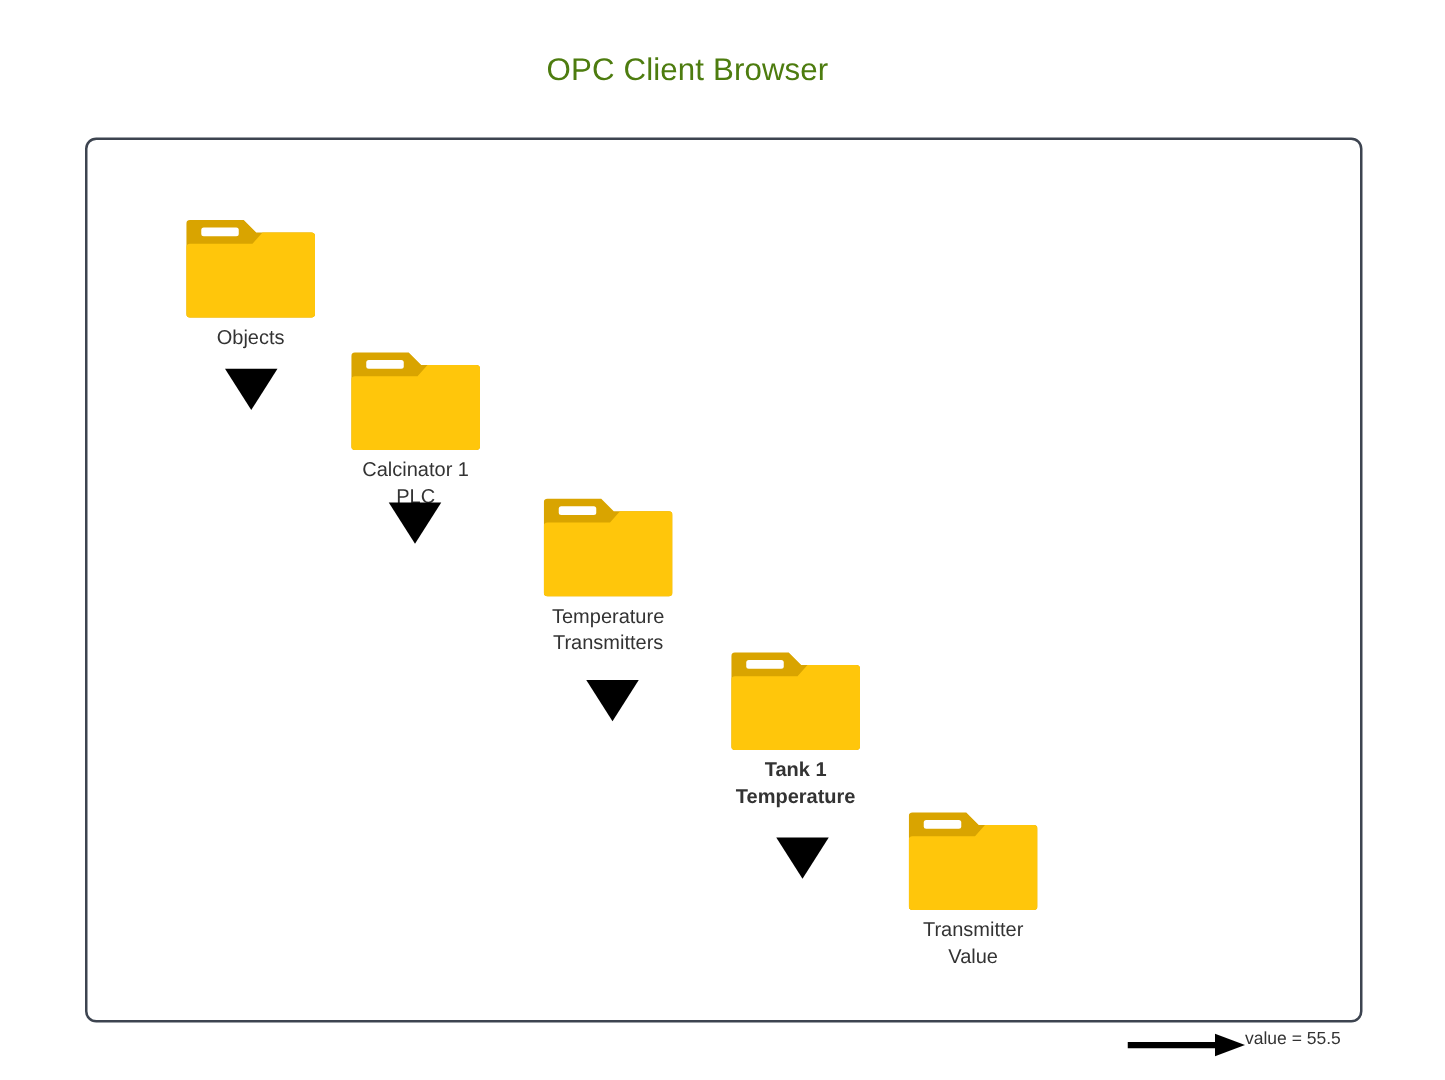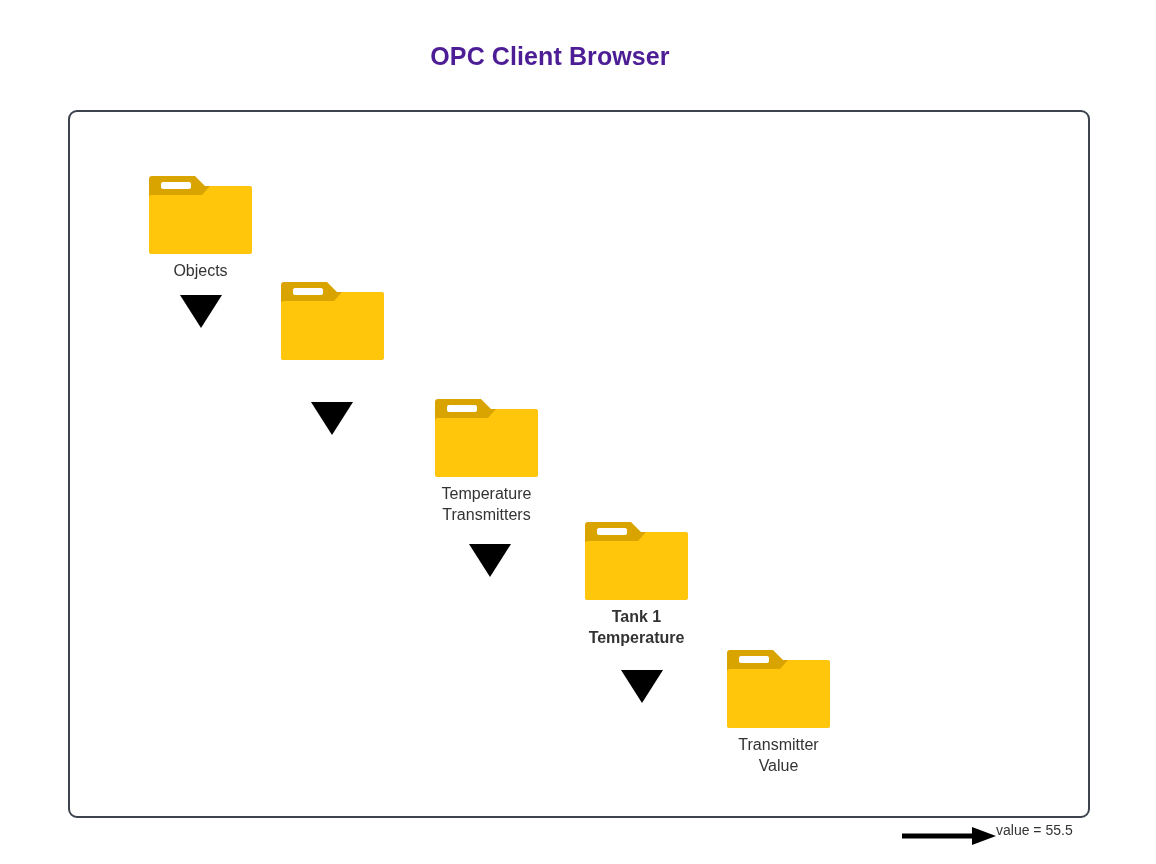--- a/index.html
+++ b/index.html
@@ -15,22 +15,22 @@
     overflow: hidden;
   }
 
   #diagram-title {
     position: absolute;
     left: 0;
     top: 42px;
     width: 1100px;
     text-align: center;
     font-size: 25px;
-    font-weight: bold;
-    color: #4c1d95;
+    font-weight: normal;
+    color: #4d7c0f;
     letter-spacing: 0.1px;
   }
 
   #diagram-frame {
     position: absolute;
     left: 68px;
     top: 110px;
     width: 1022px;
     height: 708px;
     border: 2px solid #3d4450;
@@ -106,20 +106,21 @@
   <div class="down-arrow" style="left:110px; top:183px;"></div>
 
   <div class="node" style="left:211px; top:164px; width:103px;">
     <span class="folder">
       <svg class="folder-svg" width="103" height="87" viewBox="0 0 103 87">
         <path d="M3,6 h43 l10,10 h44 a3,3 0 0 1 3,3 v62 a3,3 0 0 1 -3,3 h-97 a3,3 0 0 1 -3,-3 v-72 a3,3 0 0 1 3,-3 z" fill="#D9A400"></path>
         <rect x="12" y="12" width="30" height="7" rx="2" fill="#FFFFFF"></rect>
         <path d="M3,25 h50 l8,-9 h39 a3,3 0 0 1 3,3 v62 a3,3 0 0 1 -3,3 h-97 a3,3 0 0 1 -3,-3 v-53 a3,3 0 0 1 3,-3 z" fill="#FFC60B"></path>
       </svg>
     </span>
+    <div class="node-label">Calcinator 1 PLC</div>
   </div>
 
   <div class="down-arrow" style="left:241px; top:290px;"></div>
 
   <div class="node" style="left:365px; top:281px; width:103px;">
     <span class="folder">
       <svg class="folder-svg" width="103" height="87" viewBox="0 0 103 87">
         <path d="M3,6 h43 l10,10 h44 a3,3 0 0 1 3,3 v62 a3,3 0 0 1 -3,3 h-97 a3,3 0 0 1 -3,-3 v-72 a3,3 0 0 1 3,-3 z" fill="#D9A400"></path>
         <rect x="12" y="12" width="30" height="7" rx="2" fill="#FFFFFF"></rect>
         <path d="M3,25 h50 l8,-9 h39 a3,3 0 0 1 3,3 v62 a3,3 0 0 1 -3,3 h-97 a3,3 0 0 1 -3,-3 v-53 a3,3 0 0 1 3,-3 z" fill="#FFC60B"></path>

